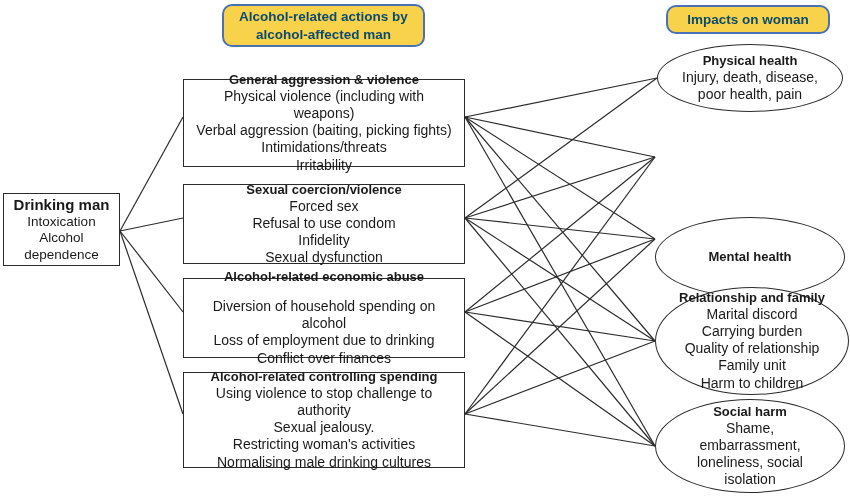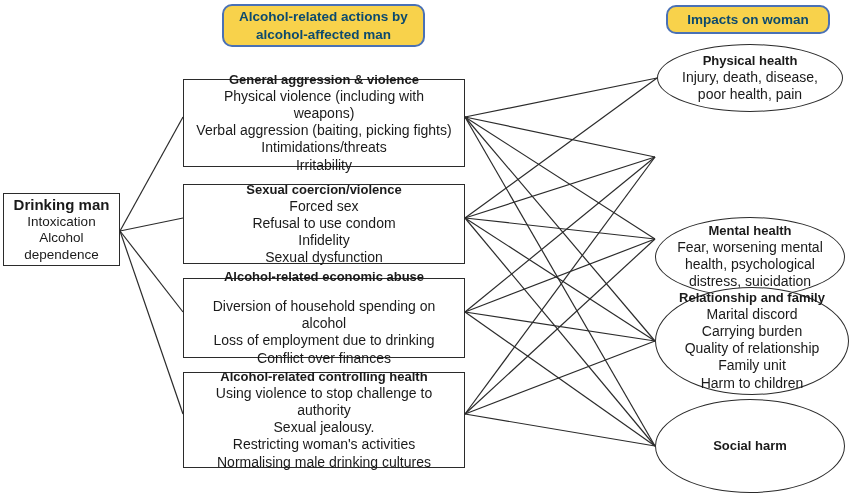--- a/index.html
+++ b/index.html
@@ -100,47 +100,48 @@
   </div>
 
   <div class="node rect abox a3">
     <div class="title">Alcohol-related economic abuse</div>
     <div class="body">Diversion of household spending on alcohol
 Loss of employment due to drinking
 Conflict over finances</div>
   </div>
 
   <div class="node rect abox a4">
-    <div class="title">Alcohol-related controlling health</div>
+    <div class="title">Alcohol-related controlling spending</div>
     <div class="body">Using violence to stop challenge to authority
 Sexual jealousy.
 Restricting woman's activities
 Normalising male drinking cultures</div>
   </div>
 
   <div class="node ell i1">
     <div class="title">Physical health</div>
     <div class="body">Injury, death, disease,
 poor health, pain</div>
   </div>
 
 
   <div class="node ell i3">
     <div class="title">Mental health</div>
-    <div class="body">Fear, worsening mental
-health, psychological
-distress, suicidation</div>
   </div>
 
   <div class="node ell i4">
     <div class="title">Relationship and family</div>
     <div class="body">Marital discord
 Carrying burden
 Quality of relationship
 Family unit
 Harm to children</div>
   </div>
 
   <div class="node ell i5">
     <div class="title">Social harm</div>
+    <div class="body">Shame,
+embarrassment,
+loneliness, social
+isolation</div>
   </div>
 
 </div>
 
 </body></html>

